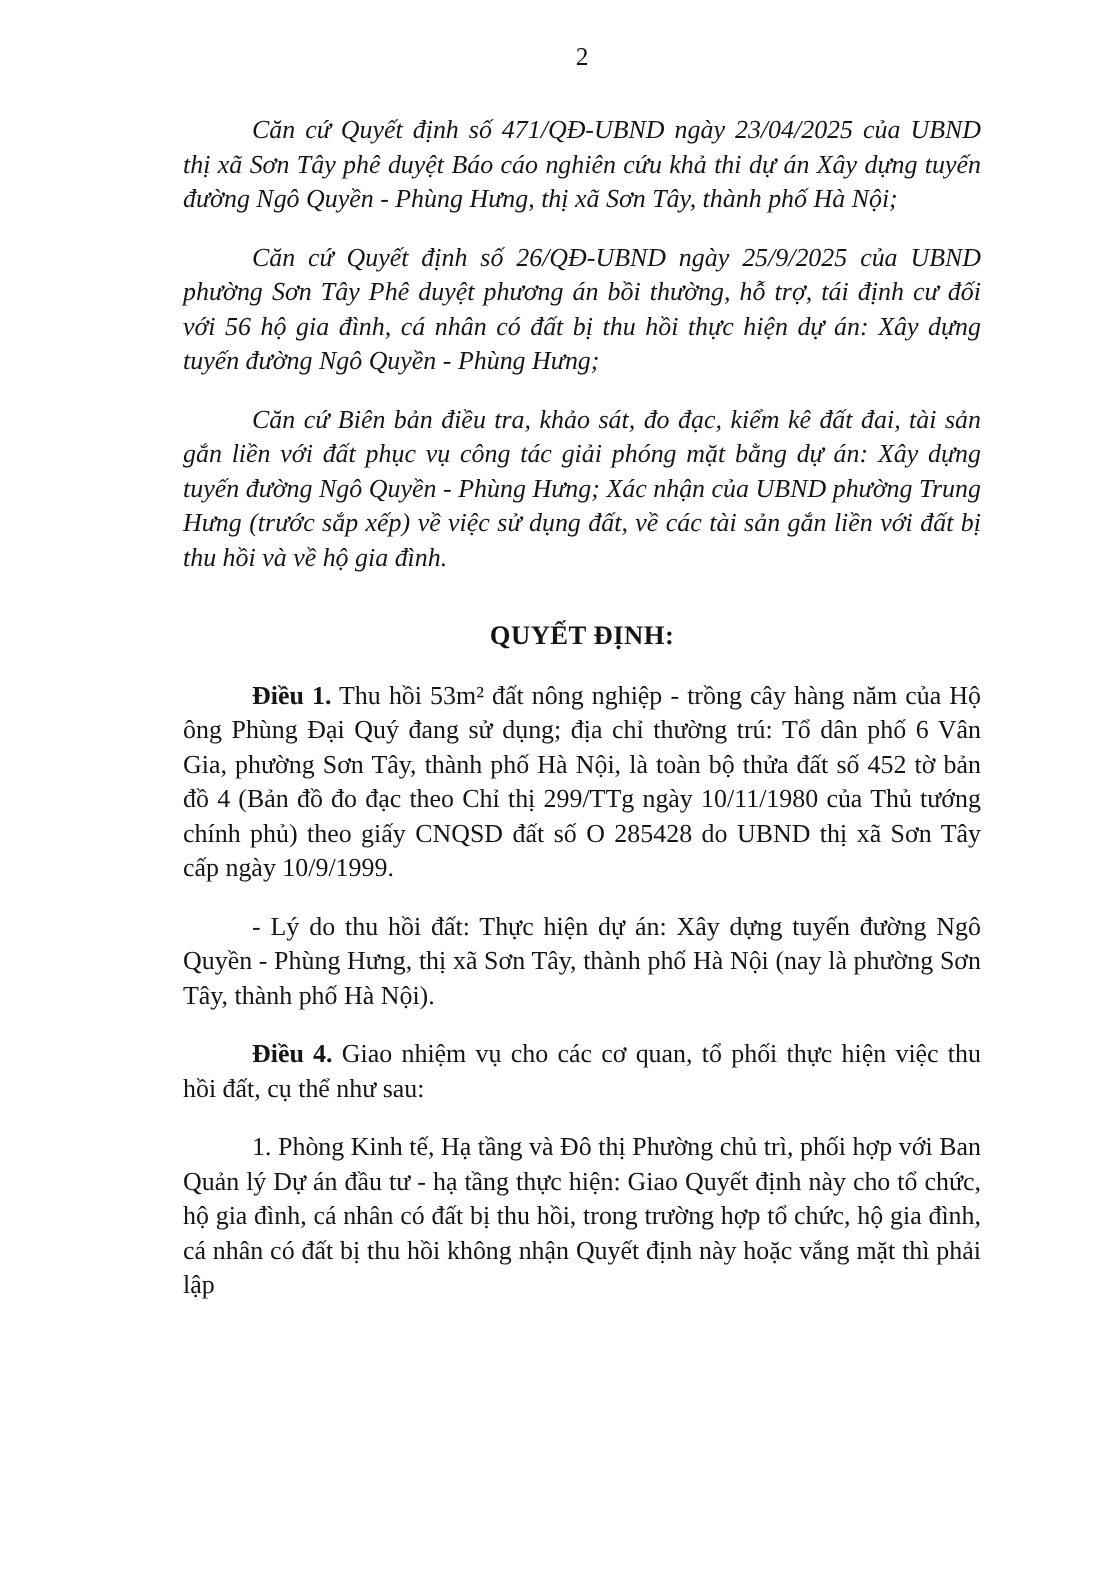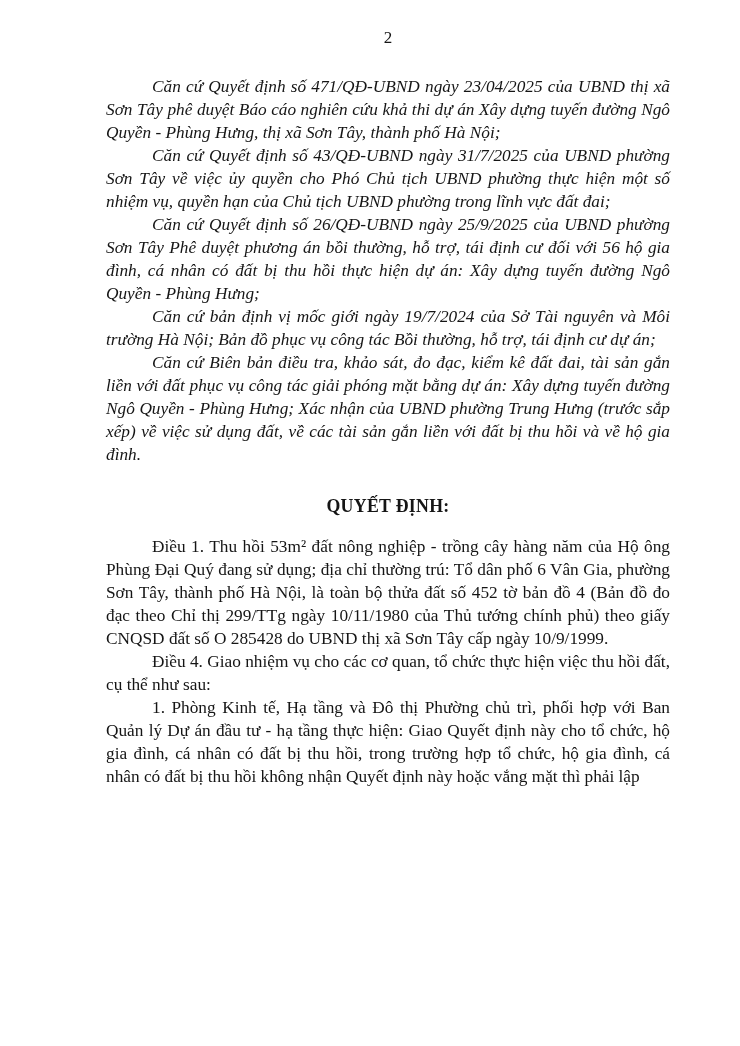--- a/index.html
+++ b/index.html
@@ -24,55 +24,54 @@
     line-height: 23px;
   }
   .page-number {
     text-align: center;
     margin-bottom: 26px;
     font-size: 17px;
   }
   p.par {
     text-align: justify;
     text-indent: 46px;
-    margin: 0;
+    margin: 16px;
   }
   p.cite {
     font-style: italic;
   }
   .doc-heading {
     text-align: center;
     font-weight: bold;
     font-size: 17.8px;
     letter-spacing: 0.3px;
     margin-top: 29px;
     margin-bottom: 17px;
   }
   .lead {
-    font-weight: normal;
+    font-weight: bold;
   }
 </style>
 </head>
 <body>
 
 <div class="page">
   <div class="text-block">
 
     <div class="page-number">2</div>
 
     <p class="par cite">Căn cứ Quyết định số 471/QĐ-UBND ngày 23/04/2025 của UBND thị xã Sơn Tây phê duyệt Báo cáo nghiên cứu khả thi dự án Xây dựng tuyến đường Ngô Quyền - Phùng Hưng, thị xã Sơn Tây, thành phố Hà Nội;</p>
-    <p class="par cite">Căn cứ Quyết định số 43/QĐ-UBND ngày 31/7/2025 của UBND phường Sơn Tây về việc ủy quyền cho Phó Chủ tịch UBND phường thực hiện một số nhiệm vụ, quyền hạn của Chủ tịch UBND phường trong lĩnh vực đất đai;</p>
     <p class="par cite">Căn cứ Quyết định số 26/QĐ-UBND ngày 25/9/2025 của UBND phường Sơn Tây Phê duyệt phương án bồi thường, hỗ trợ, tái định cư đối với 56 hộ gia đình, cá nhân có đất bị thu hồi thực hiện dự án: Xây dựng tuyến đường Ngô Quyền - Phùng Hưng;</p>
-    <p class="par cite">Căn cứ bản định vị mốc giới ngày 19/7/2024 của Sở Tài nguyên và Môi trường Hà Nội; Bản đồ phục vụ công tác Bồi thường, hỗ trợ, tái định cư dự án;</p>
     <p class="par cite">Căn cứ Biên bản điều tra, khảo sát, đo đạc, kiểm kê đất đai, tài sản gắn liền với đất phục vụ công tác giải phóng mặt bằng dự án: Xây dựng tuyến đường Ngô Quyền - Phùng Hưng; Xác nhận của UBND phường Trung Hưng (trước sắp xếp) về việc sử dụng đất, về các tài sản gắn liền với đất bị thu hồi và về hộ gia đình.</p>
 
     <div class="doc-heading">QUYẾT ĐỊNH:</div>
 
     <p class="par"><span class="lead">Điều 1.</span><span> Thu hồi 53m² đất nông nghiệp - trồng cây hàng năm của Hộ ông Phùng Đại Quý đang sử dụng; địa chỉ thường trú: Tổ dân phố 6 Vân Gia, phường Sơn Tây, thành phố Hà Nội, là toàn bộ thửa đất số 452 tờ bản đồ 4 (Bản đồ đo đạc theo Chỉ thị 299/TTg ngày 10/11/1980 của Thủ tướng chính phủ) theo giấy CNQSD đất số O 285428 do UBND thị xã Sơn Tây cấp ngày 10/9/1999.</span></p>
 
 
+    <p class="par">- Lý do thu hồi đất: Thực hiện dự án: Xây dựng tuyến đường Ngô Quyền - Phùng Hưng, thị xã Sơn Tây, thành phố Hà Nội (nay là phường Sơn Tây, thành phố Hà Nội).</p>
 
-    <p class="par"><span class="lead">Điều 4.</span><span> Giao nhiệm vụ cho các cơ quan, tổ chức thực hiện việc thu hồi đất, cụ thể như sau:</span></p>
+    <p class="par"><span class="lead">Điều 4.</span><span> Giao nhiệm vụ cho các cơ quan, tổ phối thực hiện việc thu hồi đất, cụ thể như sau:</span></p>
 
     <p class="par">1. Phòng Kinh tế, Hạ tầng và Đô thị Phường chủ trì, phối hợp với Ban Quản lý Dự án đầu tư - hạ tầng thực hiện: Giao Quyết định này cho tổ chức, hộ gia đình, cá nhân có đất bị thu hồi, trong trường hợp tổ chức, hộ gia đình, cá nhân có đất bị thu hồi không nhận Quyết định này hoặc vắng mặt thì phải lập</p>
 
   </div>
 </div>
 
 </body></html>

